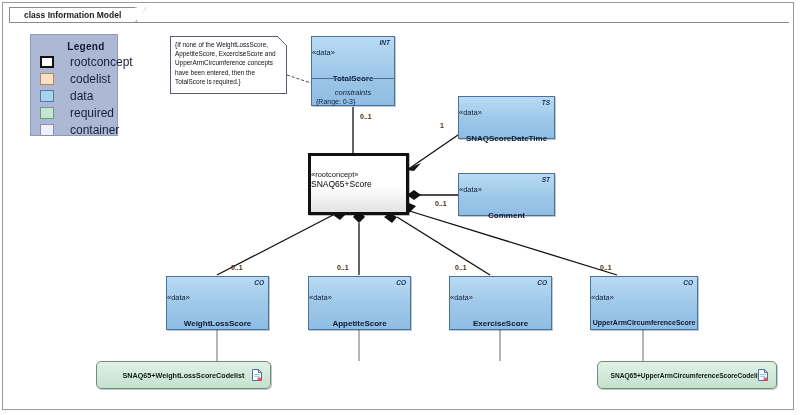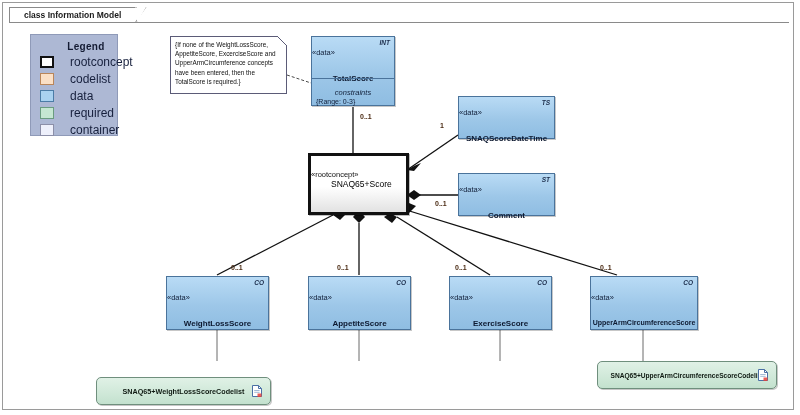--- a/index.html
+++ b/index.html
@@ -182,21 +182,21 @@
 
   
   #cls-root {
     position: absolute;
     box-sizing: border-box;
     border: 3px solid #111111;
     background: linear-gradient(to bottom, #ffffff 0%, #ffffff 55%, #e2e2e2 100%);
     box-shadow: 1px 1px 0 rgba(0,0,0,.25);
   }
   #cls-root .cls-stereo { font-size: 7.5px; color: #111; margin-top: 14px; }
-  #cls-root .cls-name { font-size: 8.5px; color: #000; padding-left: 20px; }
+  #cls-root .cls-name { font-size: 8.5px; color: #000; }
 
   
   .codelist-box {
     position: absolute;
     box-sizing: border-box;
     border: 1px solid #6f8f7d;
     border-radius: 5px;
     background: linear-gradient(to bottom, #e0f1e6 0%, #cfe8d8 60%, #c3e1ce 100%);
     box-shadow: 1px 1px 0 rgba(0,0,0,.22);
     display: flex;
@@ -374,21 +374,21 @@
     </div>
 
     <div class="uml-class" id="cls-upperarm" style="left:587px; top:273px; width:108px; height:54px;">
       <span class="stereo-tag">CO</span>
       <div class="cls-body" style="padding-top:16px;">
         <div class="cls-stereo">«data»</div>
         <div class="cls-name" style="font-size:7px;">UpperArmCircumferenceScore</div>
       </div>
     </div>
 
-    <div class="codelist-box" style="left:93px; top:358px; width:175px; height:28px;margin-top:16px;">
+    <div class="codelist-box" style="left:93px; top:358px; width:175px; height:28px;">
       <span class="codelist-label">SNAQ65+WeightLossScoreCodelist</span>
       <svg class="doc-icon" viewBox="0 0 10 12" width="10" height="12">
         <path d="M0.5,0.5 L6.5,0.5 L9.5,3.5 L9.5,11.5 L0.5,11.5 Z" fill="#ffffff" stroke="#4a6fa5" stroke-width="1"></path>
         <path d="M6.5,0.5 L6.5,3.5 L9.5,3.5" fill="none" stroke="#4a6fa5" stroke-width="1"></path>
         <path d="M2.2,5.5 L7.6,5.5 M2.2,7.3 L7.6,7.3" stroke="#9ab3d1" stroke-width=".9"></path>
         <path d="M5.5,8.5 L9.5,8.5 L9.5,12 L5.5,12 Z" fill="#e8413a" opacity=".85"></path>
       </svg>
     </div>
 
 

